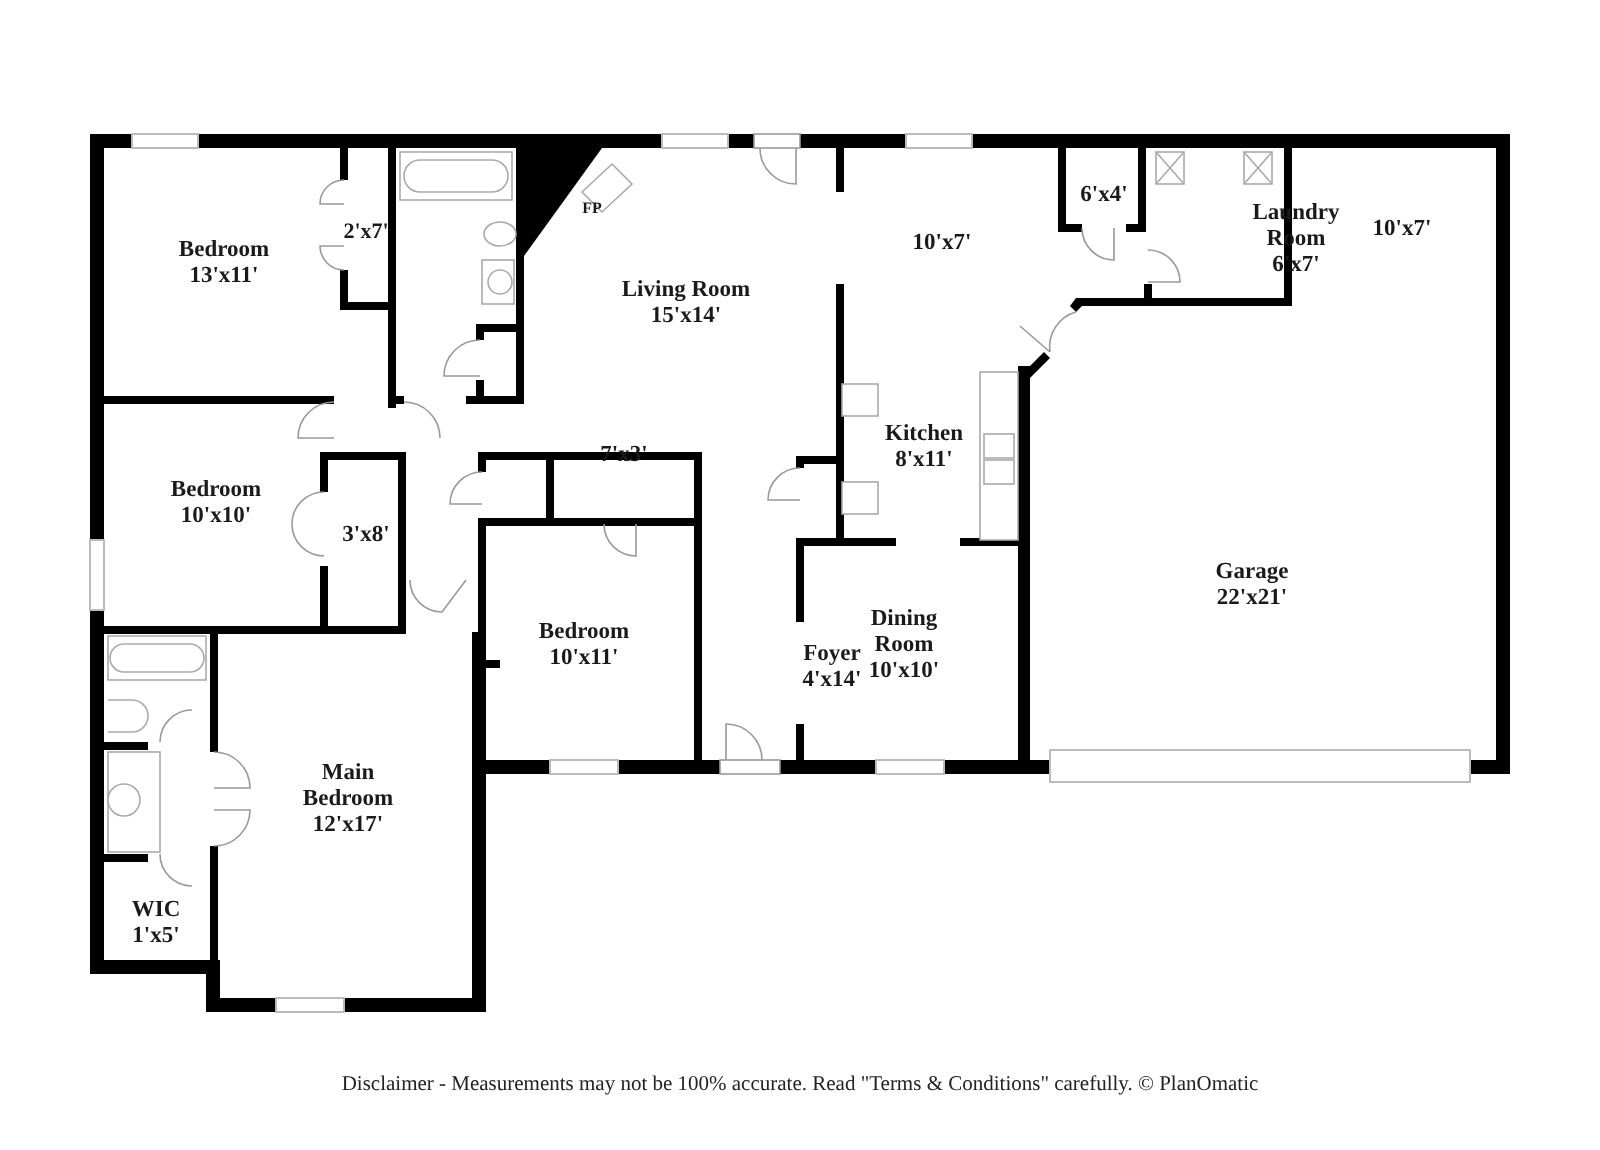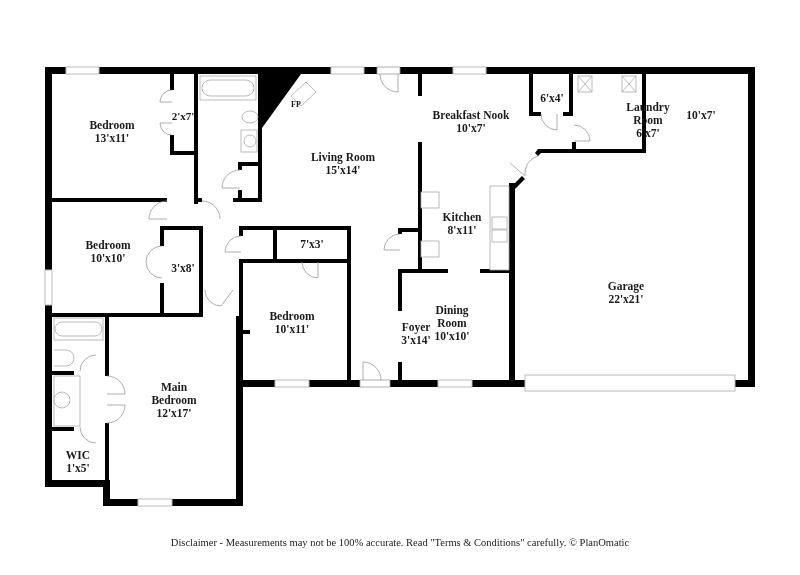--- a/index.html
+++ b/index.html
@@ -191,63 +191,62 @@
 <div class="lbl" style="left:112px;top:132px;">
   <div>Bedroom</div>
   <div>13'x11'</div>
 </div>
 <div class="lbl small" style="left:183px;top:116px;">
   <div>2'x7'</div>
 </div>
 <div class="lbl fp" style="left:296px;top:104px;">
   <span>FP</span>
 </div>
-<div class="lbl" style="left:343px;top:152px;width:70px;white-space:normal;margin-top:12px;">
+<div class="lbl" style="left:343px;top:152px;width:70px;white-space:normal;">
   <div>Living Room</div>
   <div>15'x14'</div>
 </div>
 <div class="lbl" style="left:471px;top:122px;width:80px;white-space:normal;">
-  <div>Breakfast Nook</div>
   <div>10'x7'</div>
 </div>
 <div class="lbl" style="left:552px;top:98px;">
   <div>6'x4'</div>
 </div>
 <div class="lbl" style="left:604px;top:120px;width:66px;white-space:normal;margin-left:44px;">
   <div>Laundry Room</div>
   <div>6'x7'</div>
 </div>
 <div class="lbl" style="left:701px;top:115px;">
   <div>10'x7'</div>
 </div>
 <div class="lbl" style="left:108px;top:252px;">
   <div>Bedroom</div>
   <div>10'x10'</div>
 </div>
 <div class="lbl" style="left:183px;top:268px;">
   <div>3'x8'</div>
 </div>
-<div class="lbl" style="left:312px;top:244px;">
+<div class="lbl" style="left:312px;top:228px;">
   <div>7'x3'</div>
 </div>
 <div class="lbl" style="left:462px;top:224px;">
   <div>Kitchen</div>
   <div>8'x11'</div>
 </div>
 <div class="lbl" style="left:626px;top:265px;margin-top:28px;">
   <div>Garage</div>
   <div>22'x21'</div>
 </div>
 <div class="lbl" style="left:292px;top:323px;">
   <div>Bedroom</div>
   <div>10'x11'</div>
 </div>
 <div class="lbl" style="left:376px;top:334px;margin-left:40px;">
   <div>Foyer</div>
-  <div>3'x14'</div>
+  <div>4'x14'</div>
 </div>
 <div class="lbl" style="left:452px;top:323px;width:60px;white-space:normal;">
   <div>Dining Room</div>
   <div>10'x10'</div>
 </div>
 <div class="lbl" style="left:174px;top:400px;width:60px;white-space:normal;">
   <div>Main Bedroom</div>
   <div>12'x17'</div>
 </div>
 <div class="lbl" style="left:78px;top:462px;">

